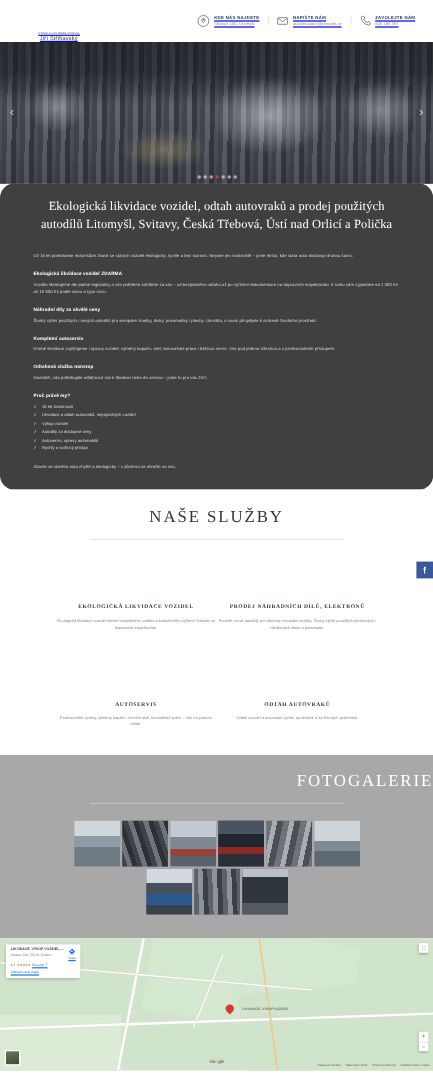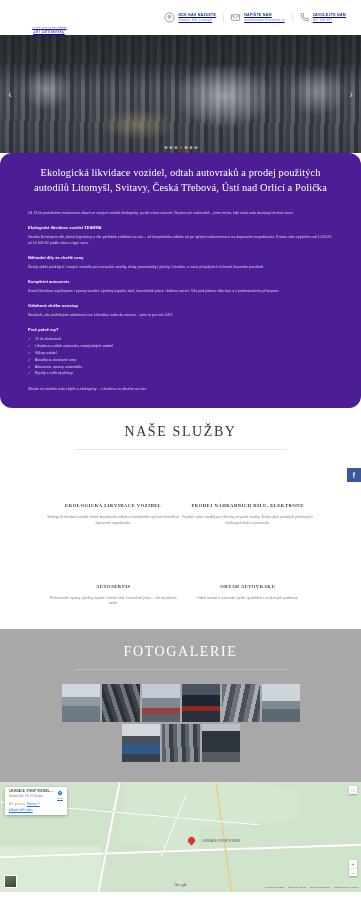--- a/index.html
+++ b/index.html
@@ -78,21 +78,21 @@
   .hero-arrow.next { right: 2px; }
   .hero-dots {
     position: absolute; bottom: 4px; left: 50%; transform: translateX(-50%);
     display: flex; gap: 2px; z-index: 3;
   }
   .hero-dots i { width: 3px; height: 3px; border-radius: 50%; background: rgba(255,255,255,.55); display: block; }
   .hero-dots i.active { background: #c4362f; }
 
   
   .intro {
-    background: #4c1d95;
+    background: #404040;
     color: #ffffff;
     padding: 13px 28px 16px 28px;
     border-radius: 12px;
   }
   .intro h1 {
     font-family: "Liberation Serif", serif;
     font-size: 10.4px;
     line-height: 1.42;
     text-align: center;
     font-weight: normal;
@@ -157,21 +157,21 @@
 
   .fb-tab {
     position: absolute; right: 0; top: 60px;
     width: 14px; height: 14px; background: #3b5998;
     display: flex; align-items: center; justify-content: center;
   }
   .fb-tab svg { width: 8px; height: 8px; fill: #fff; }
 
   
   .gallery { background: #a8a8a8; padding: 15px 0 20px 0; }
-  .gallery .sec-title { color: #ffffff; }
+  .gallery .sec-title { color: #ffffff; text-align: right; }
   .gallery .sec-rule { background: rgba(255,255,255,.28); }
   .g-rows { padding-top: 14px; }
   .g-row { display: flex; justify-content: center; gap: 2px; }
   .g-row + .g-row { margin-top: 2px; }
   .g-img { width: 38px; height: 38px; background-size: cover; background-position: center; }
   .gi1 { background:
       linear-gradient(180deg,#cfd6dc 0 34%, #8e9aa4 34% 58%, #6f7b84 58% 100%),
       #9aa5ae; }
   .gi2 { background:
       repeating-linear-gradient(72deg,#3f4349 0 4px,#6e747c 4px 8px,#2d3136 8px 12px),

